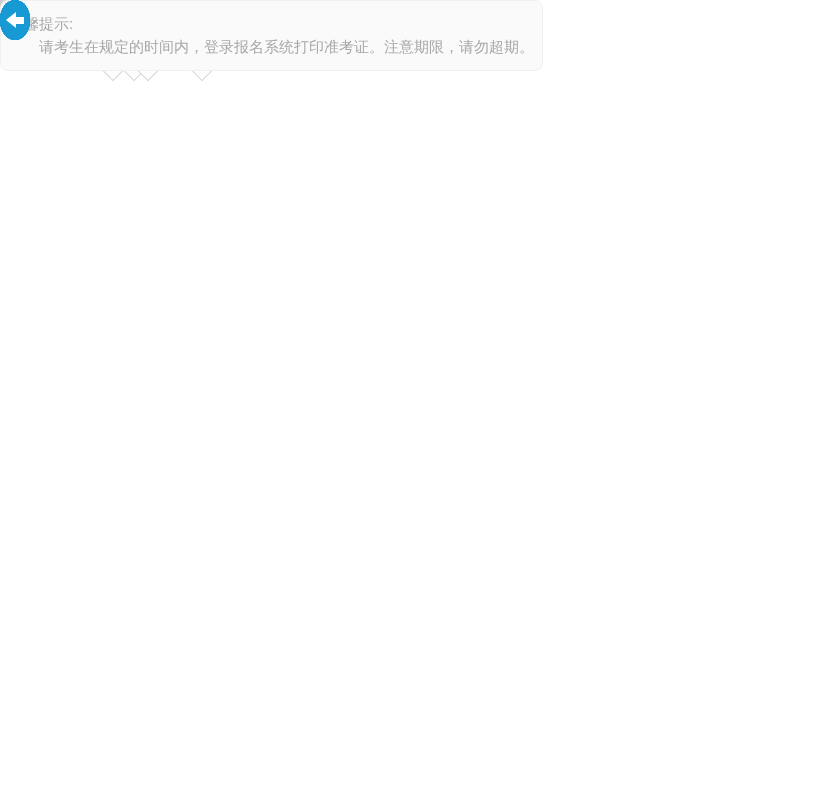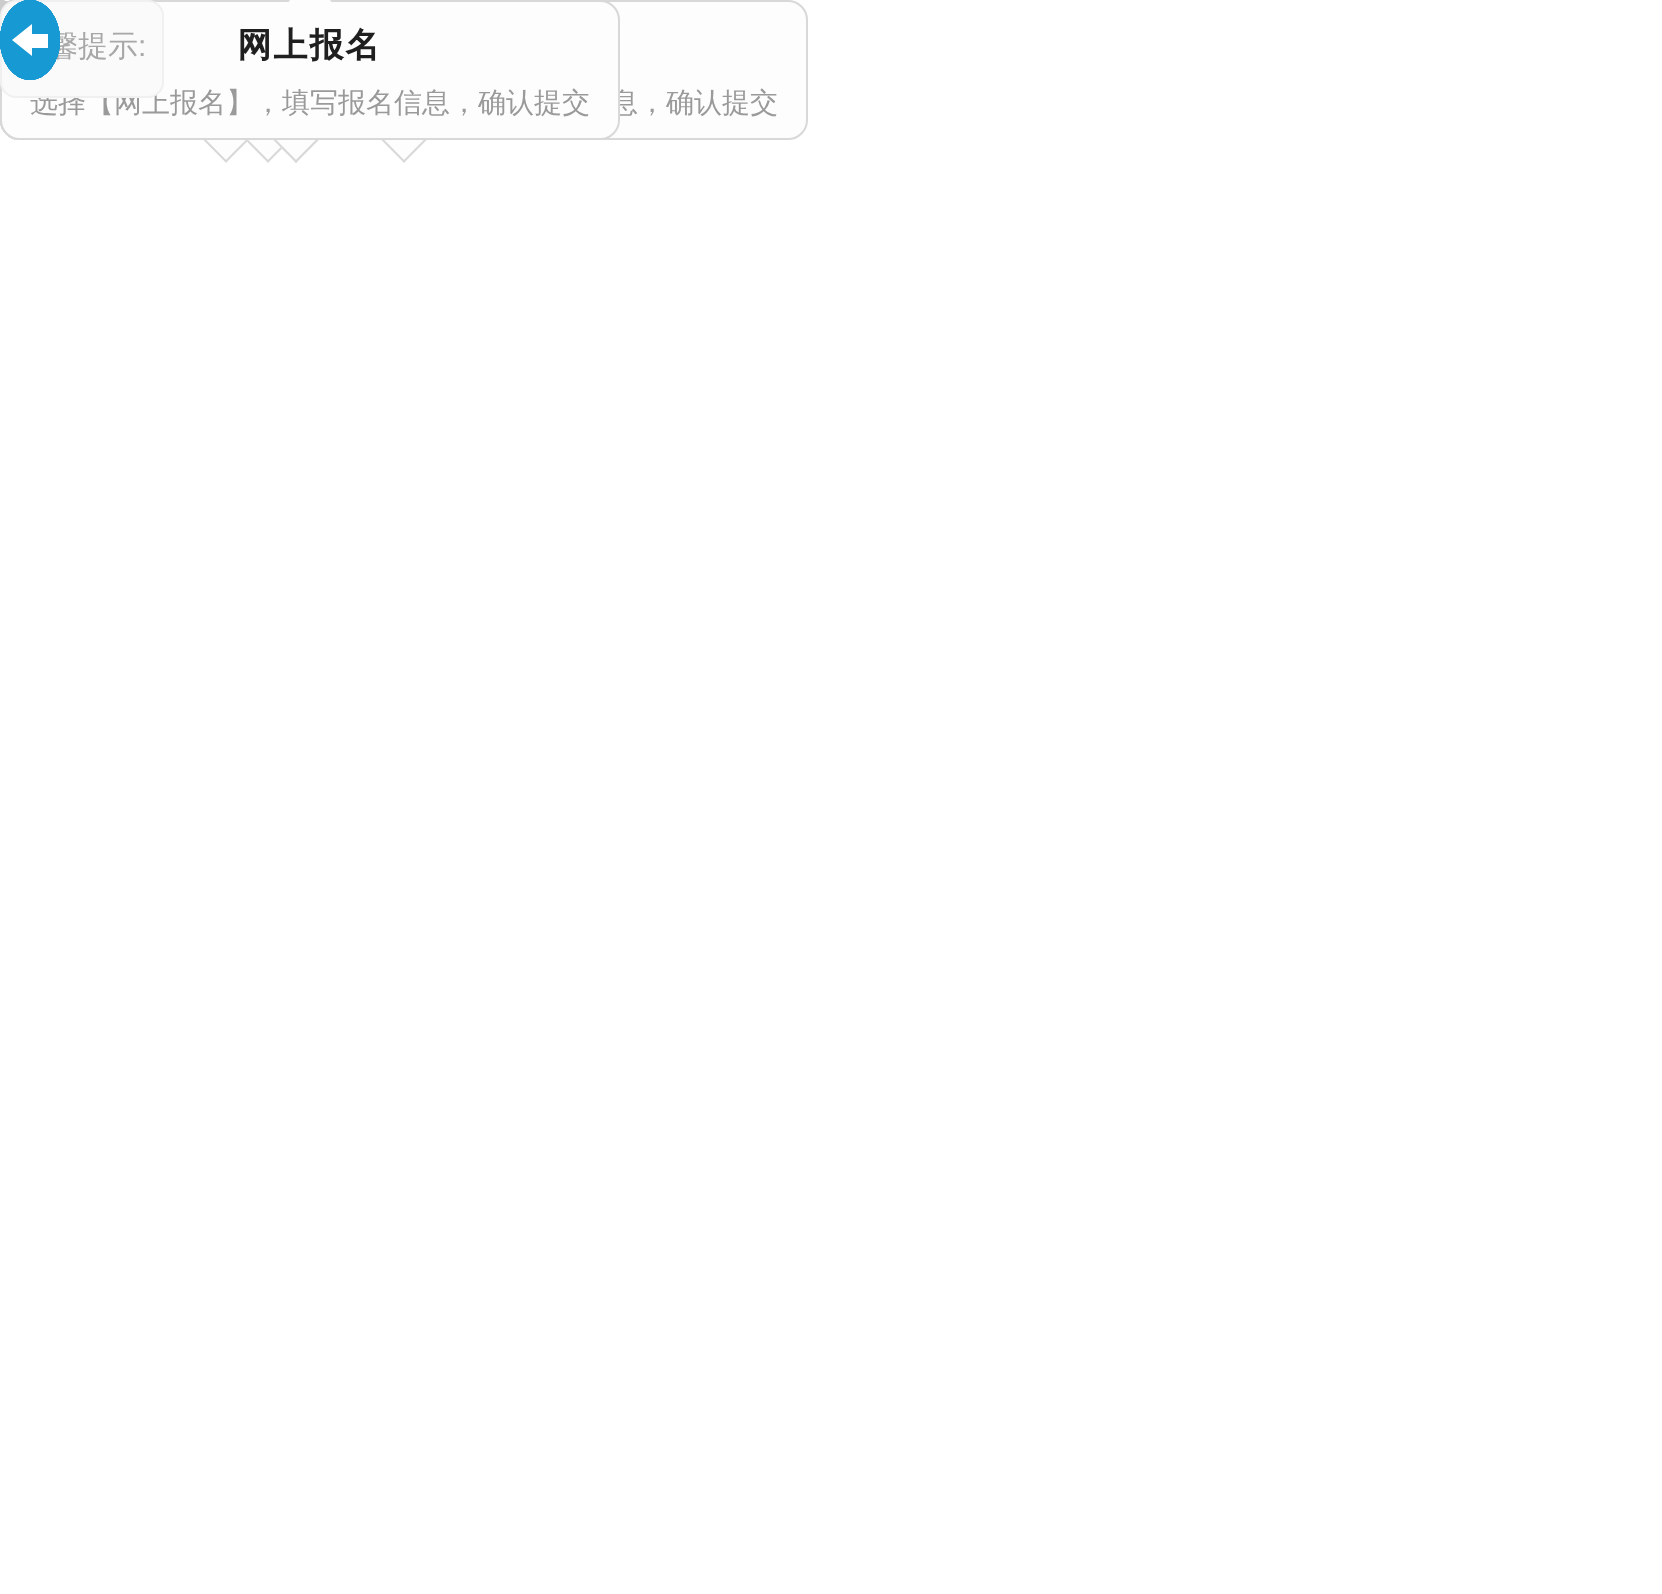--- a/index.html
+++ b/index.html
@@ -165,15 +165,16 @@
   </div>
 
   <div class="node n-register">
     <span class="tail top"></span>
     <div class="node-title">网上报名</div>
     <div class="node-desc">选择【网上报名】，填写报名信息，确认提交</div>
   </div>
 
   <div class="tip">
     <div class="tip-title">温馨提示:</div>
+    <div class="tip-body">请考生在规定的时间内，登录报名系统打印准考证。注意期限，请勿超期。</div>
   </div>
 
 </div>
 
 </body></html>

